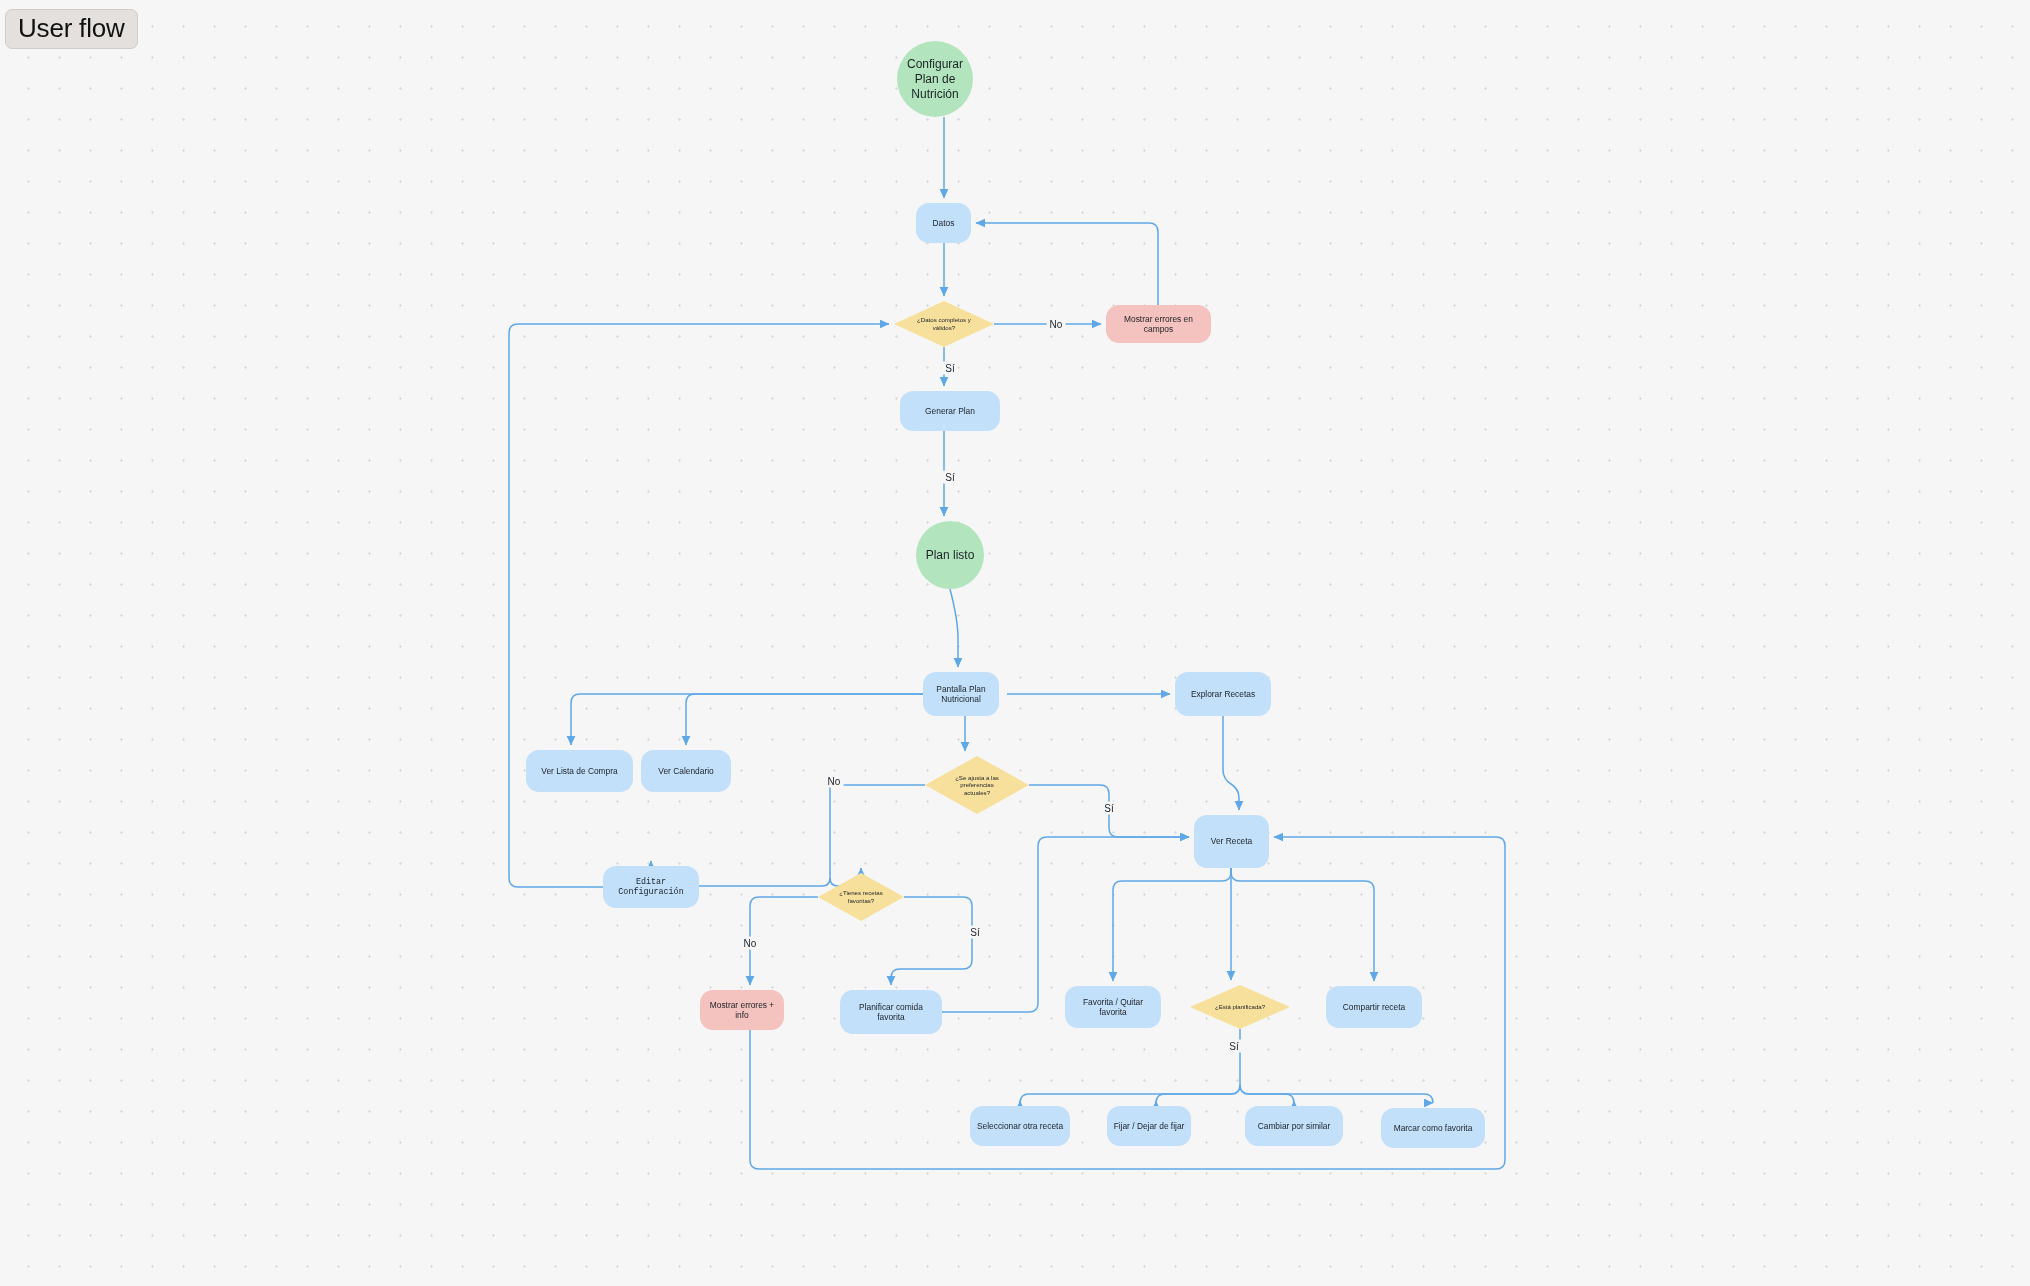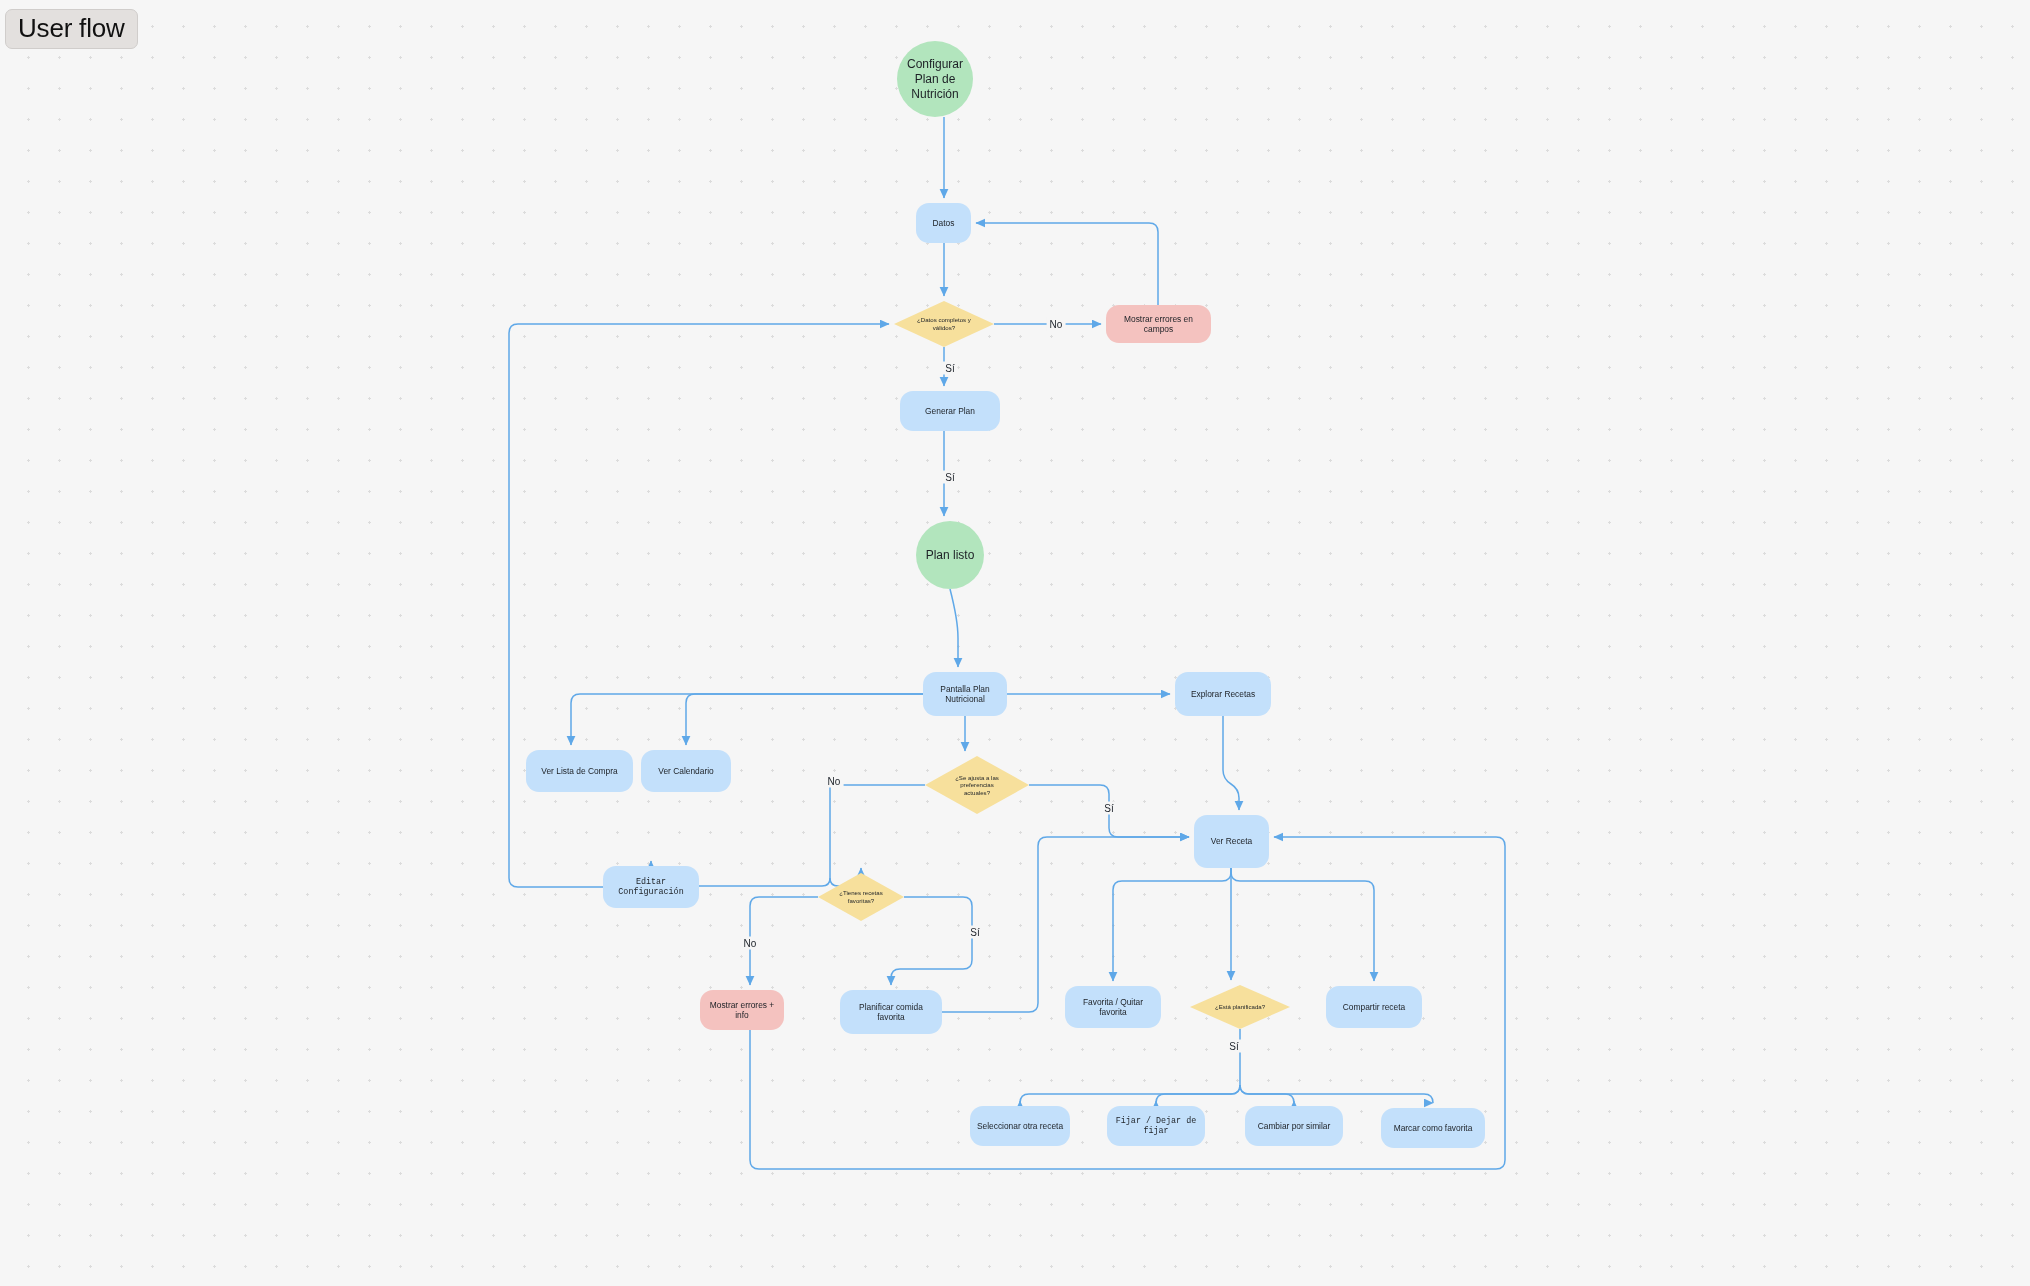--- a/index.html
+++ b/index.html
@@ -183,21 +183,21 @@
   </div>
 
   <div class="node n-process" style="left:900px;top:391px;width:100px;height:40px;">
     <span class="lbl">Generar Plan</span>
   </div>
 
   <div class="node n-terminal" style="left:916px;top:521px;width:68px;height:68px;">
     <span class="lbl">Plan listo</span>
   </div>
 
-  <div class="node n-process" style="left:923px;top:672px;width:84px;height:44px;align-items:center;">
+  <div class="node n-process" style="left:923px;top:672px;width:76px;height:44px;align-items:center;">
     <span class="lbl">Pantalla Plan
 Nutricional</span>
   </div>
 
   <div class="node n-process" style="left:1175px;top:672px;width:96px;height:44px;">
     <span class="lbl">Explorar Recetas</span>
   </div>
 
   <div class="node n-process" style="left:526px;top:750px;width:107px;height:42px;">
     <span class="lbl">Ver Lista de Compra</span>
@@ -246,21 +246,21 @@
   </div>
 
   <div class="node n-process" style="left:1326px;top:986px;width:96px;height:42px;">
     <span class="lbl">Compartir receta</span>
   </div>
 
   <div class="node n-process" style="left:970px;top:1106px;width:100px;height:40px;">
     <span class="lbl">Seleccionar otra receta</span>
   </div>
 
-  <div class="node n-process" style="left:1107px;top:1106px;width:98px;height:40px;font-family:Liberation Mono, monospace;">
+  <div class="node n-process" style="left:1107px;top:1106px;width:84px;height:40px;">
     <span class="lbl">Fijar / Dejar de fijar</span>
   </div>
 
   <div class="node n-process" style="left:1245px;top:1106px;width:98px;height:40px;">
     <span class="lbl">Cambiar por similar</span>
   </div>
 
   <div class="node n-process" style="left:1381px;top:1108px;width:104px;height:40px;">
     <span class="lbl">Marcar como favorita</span>
   </div>

